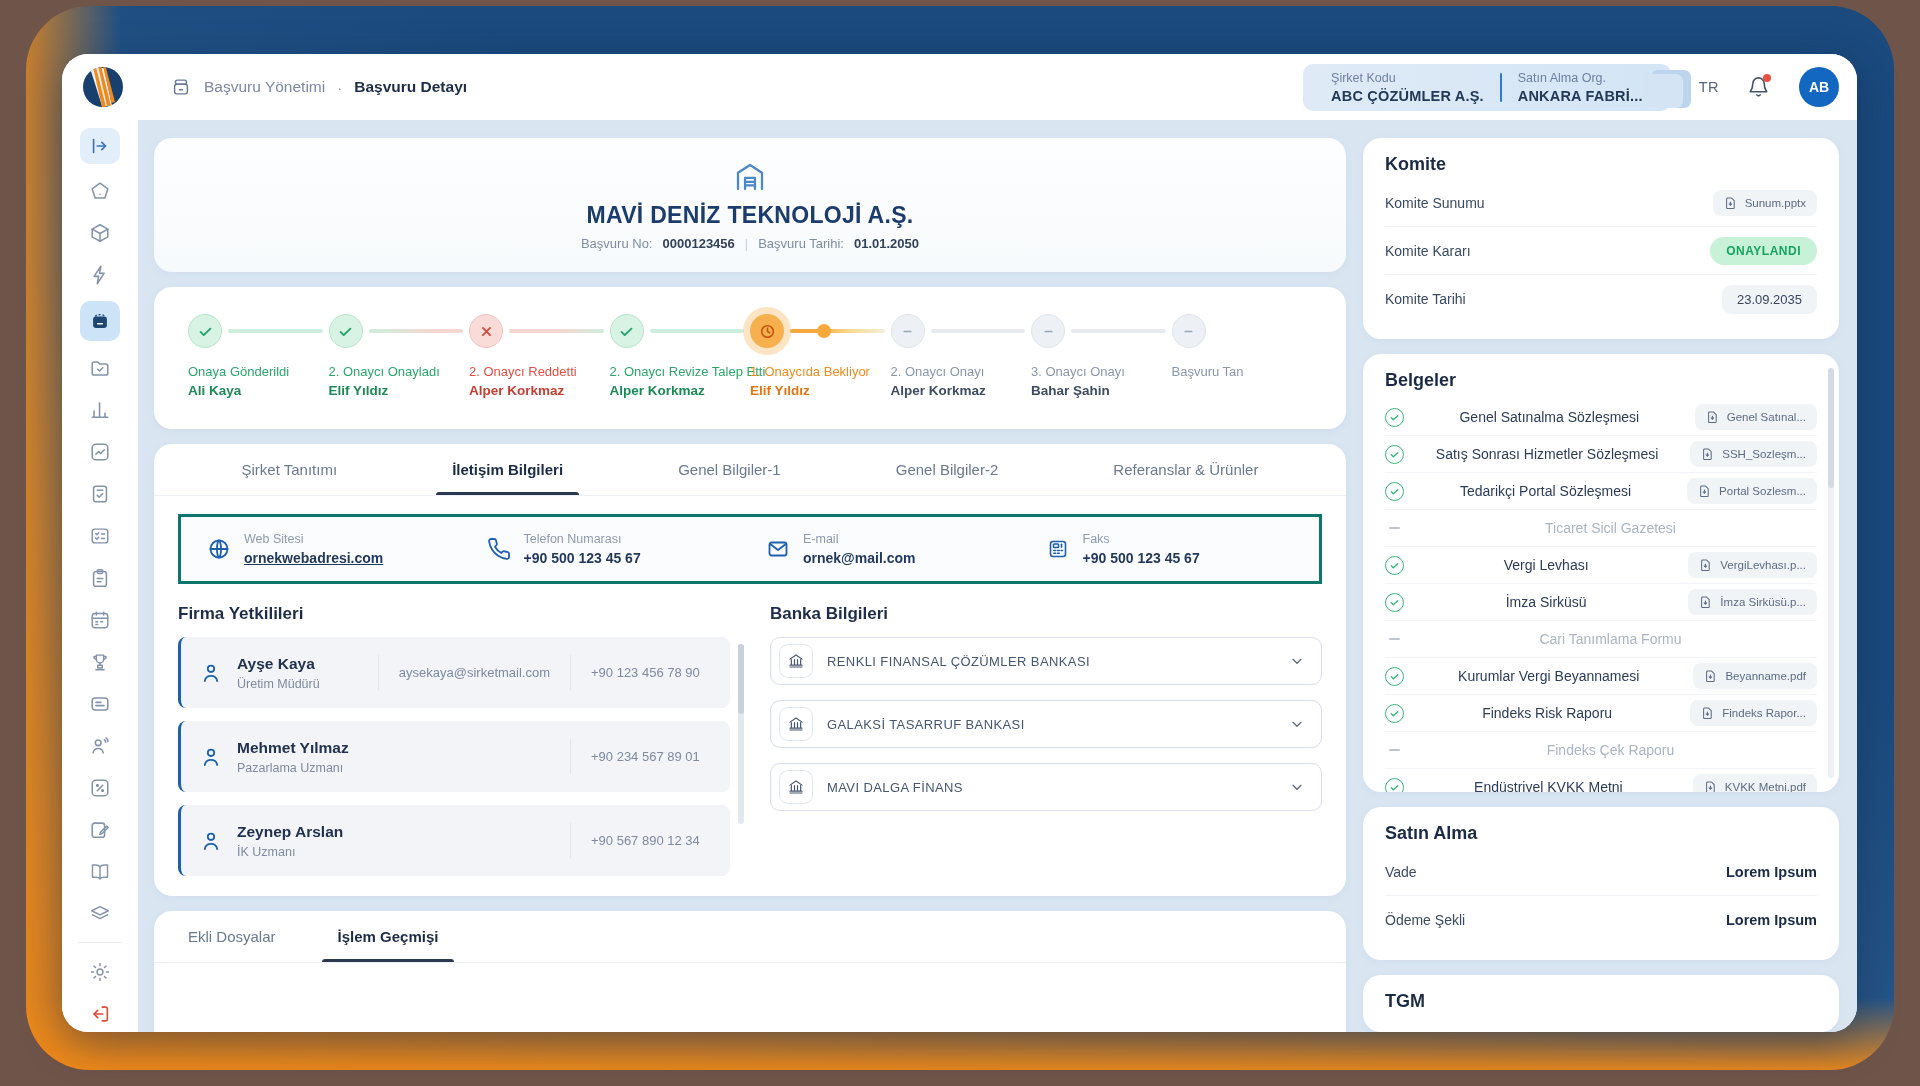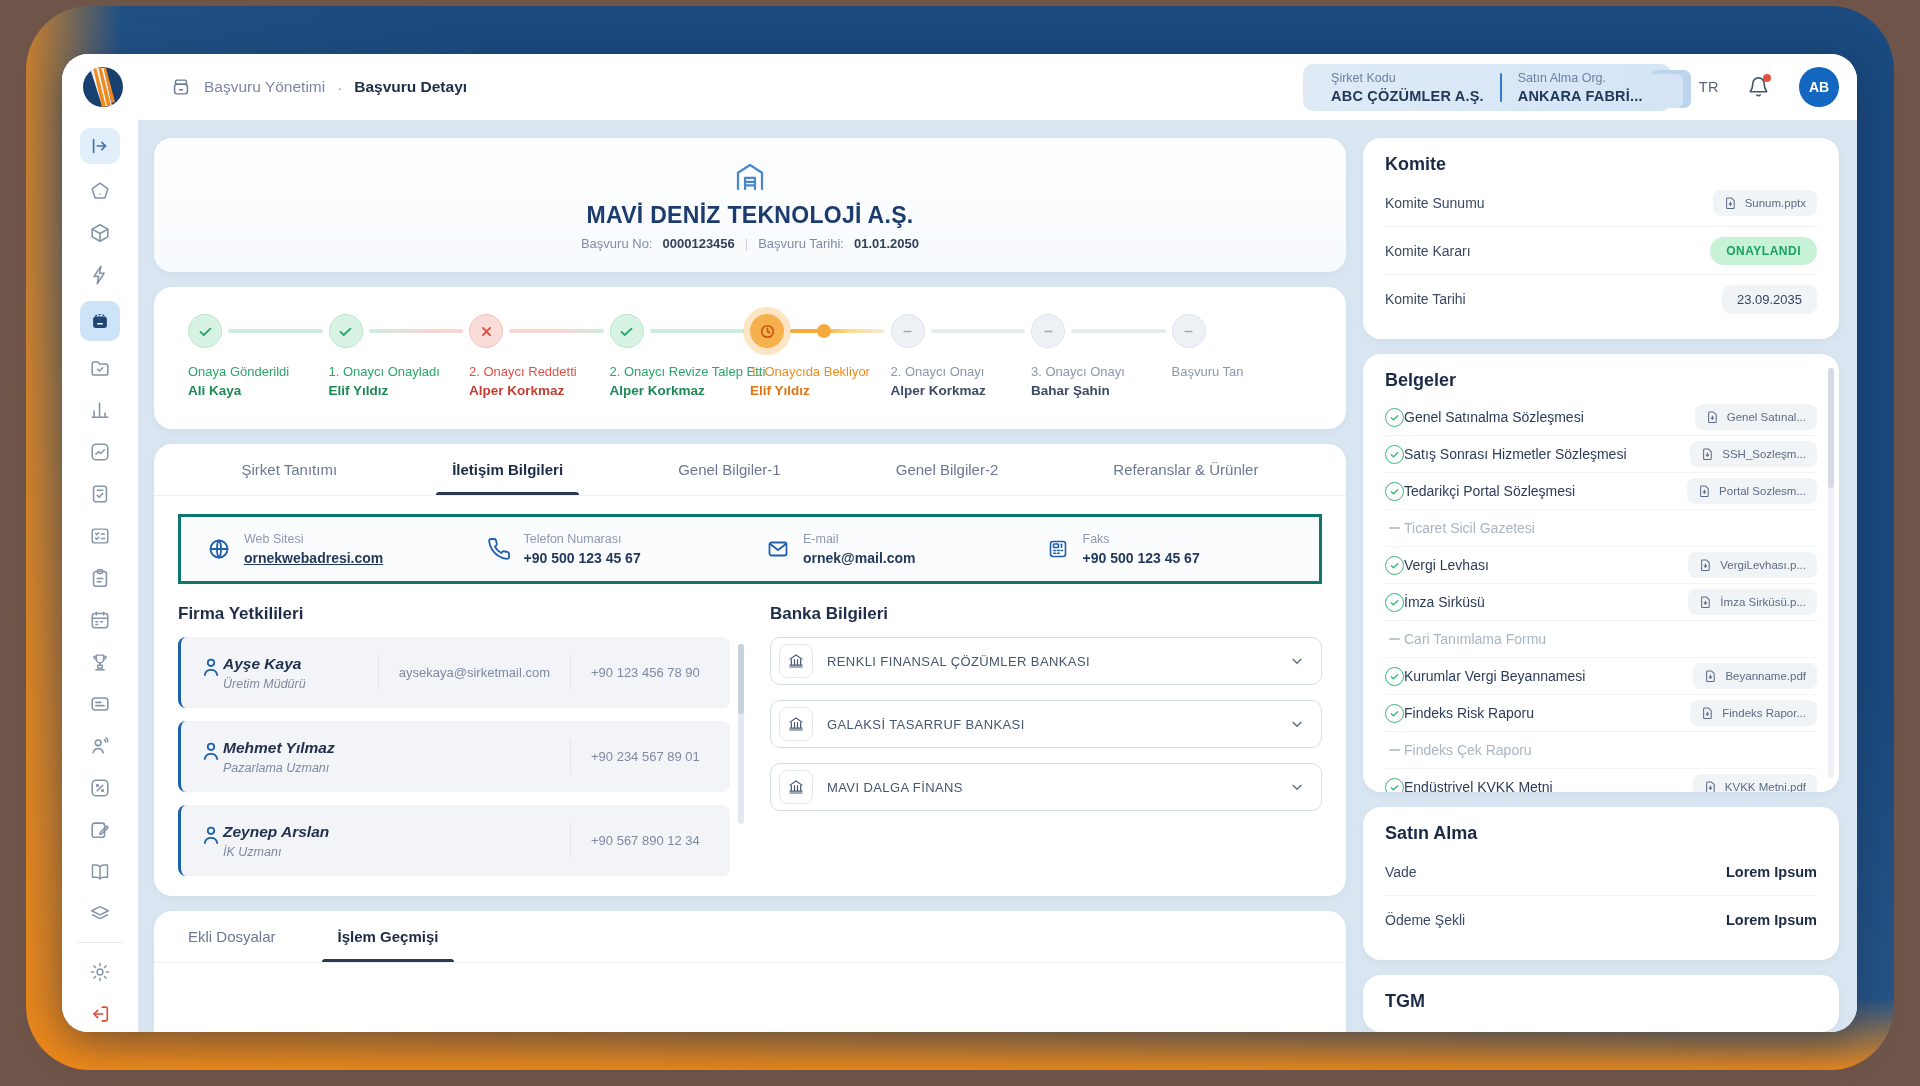--- a/index.html
+++ b/index.html
@@ -92,21 +92,21 @@
   .contact-strip { border:3px solid #0f766e; background:#fbfcfd; border-radius:0; display:flex; padding:15px 10px; }
   .contact-item { flex:1; display:flex; align-items:center; gap:13px; padding:0 16px; }
   .contact-item svg { width:24px; height:24px; color:#1f5fae; flex:none; }
   .contact-label { font-size:12.5px; color:#8d99ae; margin-bottom:4px; }
   .contact-value { font-size:14px; font-weight:bold; color:#23395c; }
   .contact-value.u { text-decoration:underline; }
   .two-cols { display:flex; gap:40px; margin-top:20px; }
   .col-half { flex:1; min-width:0; position:relative; }
   .sec-title { font-size:17px; font-weight:bold; color:#1f2d49; margin-bottom:13px; }
   .official-row { background:#f2f4f7; border-left:3px solid #1b62ab; border-radius:8px; padding:11px 0; margin-bottom:13px; display:flex; align-items:center; min-height:71px; }
-  .official-id { display:flex; align-items:flex-start; flex:1; min-width:0; padding:0 18px;font-style:italic; }
+  .official-id { display:flex; align-items:center; gap:14px; flex:1; min-width:0; padding:0 18px; }
   .official-id svg { width:24px; height:24px; color:#1b62ab; flex:none; }
   .official-name { font-size:15.5px; font-weight:bold; color:#22324e; margin-bottom:4px; }
   .official-role { font-size:12.5px; color:#7e8aa0; }
   .official-email { font-size:13px; color:#7e8aa0; padding:10px 20px; border-left:1px solid #e2e6ec; }
   .official-phone { font-size:13px; color:#7e8aa0; padding:10px 18px 10px 20px; border-left:1px solid #e2e6ec; width:160px; flex:none; }
   .list-scrollbar { position:absolute; right:-14px; top:40px; width:6px; height:180px; border-radius:3px; background:#e3e8ee; }
   .list-scrollbar .thumb { width:6px; height:70px; border-radius:3px; background:#c7d1dc; }
   .bank-select { display:flex; align-items:center; gap:14px; border:1px solid #d8dee8; border-radius:10px; height:48px; padding:0 16px 0 8px; margin-bottom:15px; background:#fff; }
   .bank-badge { width:34px; height:34px; border:1px solid #e2e7ee; border-radius:9px; display:flex; align-items:center; justify-content:center; color:#47566f; flex:none; }
   .bank-badge svg { width:18px; height:18px; }
@@ -121,21 +121,21 @@
   .panel-title { font-size:18px; font-weight:bold; color:#1c2b45; margin-bottom:4px; }
   .kv-row { display:flex; align-items:center; justify-content:space-between; min-height:48px; border-bottom:1px solid #f0f2f6; }
   .kv-row:last-child { border-bottom:none;align-items:center; }
   .kv-label { font-size:14px; color:#3a4a63; }
   .file-chip { display:flex; align-items:center; gap:7px; background:#f1f4f7; border-radius:8px; padding:6px 11px; color:#5c6b84; font-size:11.5px; max-width:150px; }
   .file-chip svg { width:14px; height:14px; flex:none; }
   .file-chip span { white-space:nowrap; overflow:hidden; }
   .badge-green { background:#c7f2d8; color:#17a35f; font-size:12px; font-weight:bold; letter-spacing:.5px; border-radius:15px; padding:7px 16px; }
   .date-chip { background:#f1f4f7; color:#36445e; font-size:13px; border-radius:9px; padding:7px 15px; }
   .belgeler-panel { height:478px; overflow:hidden; position:relative; }
-  .doc-row { display:flex; align-items:center; height:37px; border-bottom:1px solid #f2f4f7; }
+  .doc-row { display:flex; align-items:center; height:37px; border-bottom:1px solid #f2f4f7;text-align:center; }
   .doc-row:last-child { border-bottom:none; }
   .doc-check { width:19px; height:19px; border-radius:50%; border:1.6px solid #35b878; color:#35b878; display:flex; align-items:center; justify-content:center; flex:none; }
   .doc-check svg { width:11px; height:11px; }
   .doc-dash { width:19px; display:flex; justify-content:center; flex:none; }
   .doc-dash i { width:11px; height:2px; background:#bcc5d1; border-radius:1px; }
   .doc-label { flex:1; font-size:14px; color:#2c3c58; min-width:0; white-space:nowrap; overflow:hidden; }
   .doc-row.empty .doc-label { color:#aab4c3; }
   .panel-scrollbar { position:absolute; right:5px; top:14px; bottom:14px; width:6px; border-radius:3px; background:#eef1f5; }
   .panel-scrollbar .thumb { width:6px; height:120px; border-radius:3px; background:#d4dbe4; }
   .kv-value-bold { font-size:14.5px; font-weight:bold; color:#1b2b47; }
@@ -395,21 +395,21 @@
               <div class="step s-done">
                 <div class="step-top">
                     <div class="circle done">
                       <svg viewBox="0 0 24 24" fill="none" stroke="currentColor" stroke-width="2.6" stroke-linecap="round" stroke-linejoin="round">
                         <path d="M5 12.5l4.5 4.5L19 8"></path>
                       </svg>
                     </div>
                     <div class="line l-green-red"></div>
                   </div>
                 <div class="step-labels">
-                    <div class="step-status">1. Onaycı Onayladı</div>
+                    <div class="step-status">2. Onaycı Onayladı</div>
                     <div class="step-name">Elif Yıldız</div>
                   </div>
               </div>
               <div class="step s-rejected">
                 <div class="step-top">
                     <div class="circle rejected">
                       <svg viewBox="0 0 24 24" fill="none" stroke="currentColor" stroke-width="2.6" stroke-linecap="round" stroke-linejoin="round">
                         <path d="M7 7l10 10M17 7L7 17"></path>
                       </svg>
                     </div>

